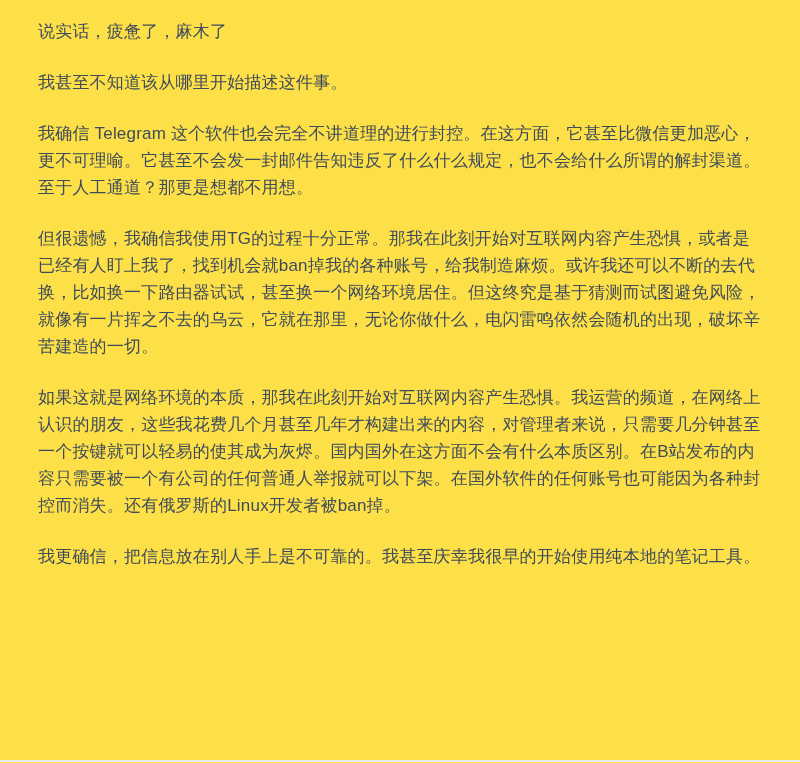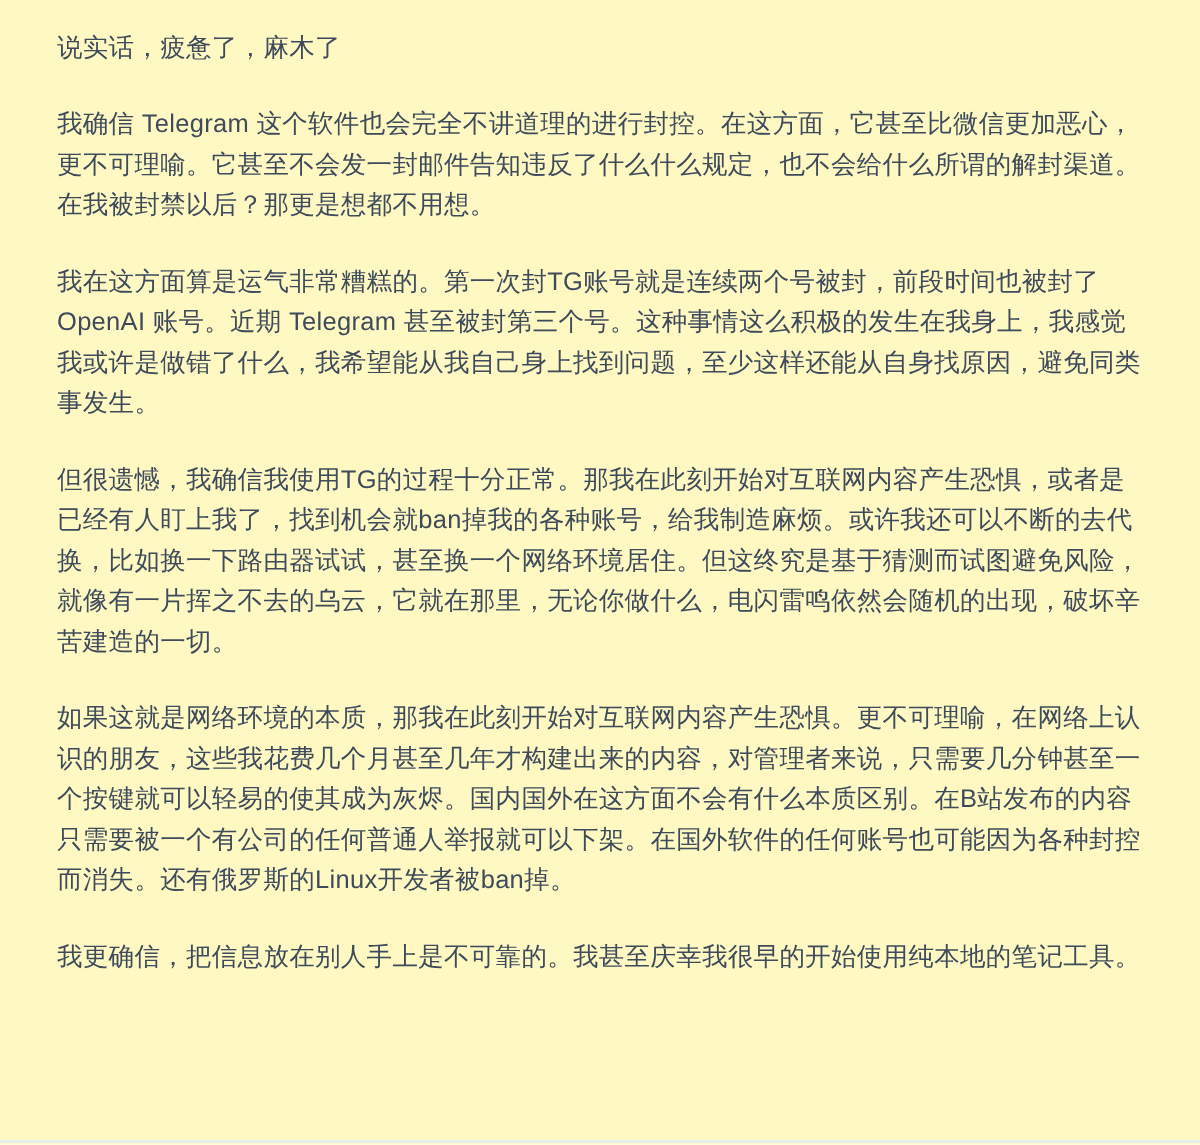--- a/index.html
+++ b/index.html
@@ -1,19 +1,19 @@
 <!DOCTYPE html>
 <html lang="zh"><head>
 <meta charset="utf-8">
 <style>
   html,body{margin:0;padding:0;}
   .page{
     width:800px;
     height:763px;
-    background:#fef9c3;
+    background:#fde047;
     position:relative;
     overflow:hidden;
     font-family:"Liberation Sans","DejaVu Sans",sans-serif;
     color:#3f4b5b;
     box-sizing:border-box;
   }
   .content{
     padding:18px 38px 0 38px;
   }
   .para{
@@ -39,28 +39,28 @@
   }
 </style>
 </head>
 <body>
 
 <div class="page">
   <div class="content">
 
     <p class="para">说实话，疲惫了，麻木了</p>
 
+    <p class="para">我甚至不知道该从哪里开始描述这件事。</p>
 
-    <p class="para">我确信 Telegram 这个软件也会完全不讲道理的进行封控。在这方面，它甚至比微信更加恶心，更不可理喻。它甚至不会发一封邮件告知违反了什么什么规定，也不会给什么所谓的解封渠道。在我被封禁以后？那更是想都不用想。</p>
+    <p class="para">我确信 Telegram 这个软件也会完全不讲道理的进行封控。在这方面，它甚至比微信更加恶心，更不可理喻。它甚至不会发一封邮件告知违反了什么什么规定，也不会给什么所谓的解封渠道。至于人工通道？那更是想都不用想。</p>
 
-    <p class="para">我在这方面算是运气非常糟糕的。第一次封TG账号就是连续两个号被封，前段时间也被封了 OpenAI 账号。近期 Telegram 甚至被封第三个号。这种事情这么积极的发生在我身上，我感觉我或许是做错了什么，我希望能从我自己身上找到问题，至少这样还能从自身找原因，避免同类事发生。</p>
 
     <p class="para">但很遗憾，我确信我使用TG的过程十分正常。那我在此刻开始对互联网内容产生恐惧，或者是已经有人盯上我了，找到机会就ban掉我的各种账号，给我制造麻烦。或许我还可以不断的去代换，比如换一下路由器试试，甚至换一个网络环境居住。但这终究是基于猜测而试图避免风险，就像有一片挥之不去的乌云，它就在那里，无论你做什么，电闪雷鸣依然会随机的出现，破坏辛苦建造的一切。</p>
 
 
-    <p class="para">如果这就是网络环境的本质，那我在此刻开始对互联网内容产生恐惧。更不可理喻，在网络上认识的朋友，这些我花费几个月甚至几年才构建出来的内容，对管理者来说，只需要几分钟甚至一个按键就可以轻易的使其成为灰烬。国内国外在这方面不会有什么本质区别。在B站发布的内容只需要被一个有公司的任何普通人举报就可以下架。在国外软件的任何账号也可能因为各种封控而消失。还有俄罗斯的Linux开发者被ban掉。</p>
+    <p class="para">如果这就是网络环境的本质，那我在此刻开始对互联网内容产生恐惧。我运营的频道，在网络上认识的朋友，这些我花费几个月甚至几年才构建出来的内容，对管理者来说，只需要几分钟甚至一个按键就可以轻易的使其成为灰烬。国内国外在这方面不会有什么本质区别。在B站发布的内容只需要被一个有公司的任何普通人举报就可以下架。在国外软件的任何账号也可能因为各种封控而消失。还有俄罗斯的Linux开发者被ban掉。</p>
 
     <p class="para">我更确信，把信息放在别人手上是不可靠的。我甚至庆幸我很早的开始使用纯本地的笔记工具。</p>
 
   </div>
 
   <div class="bottom-line"></div>
 </div>
 
 </body></html>

